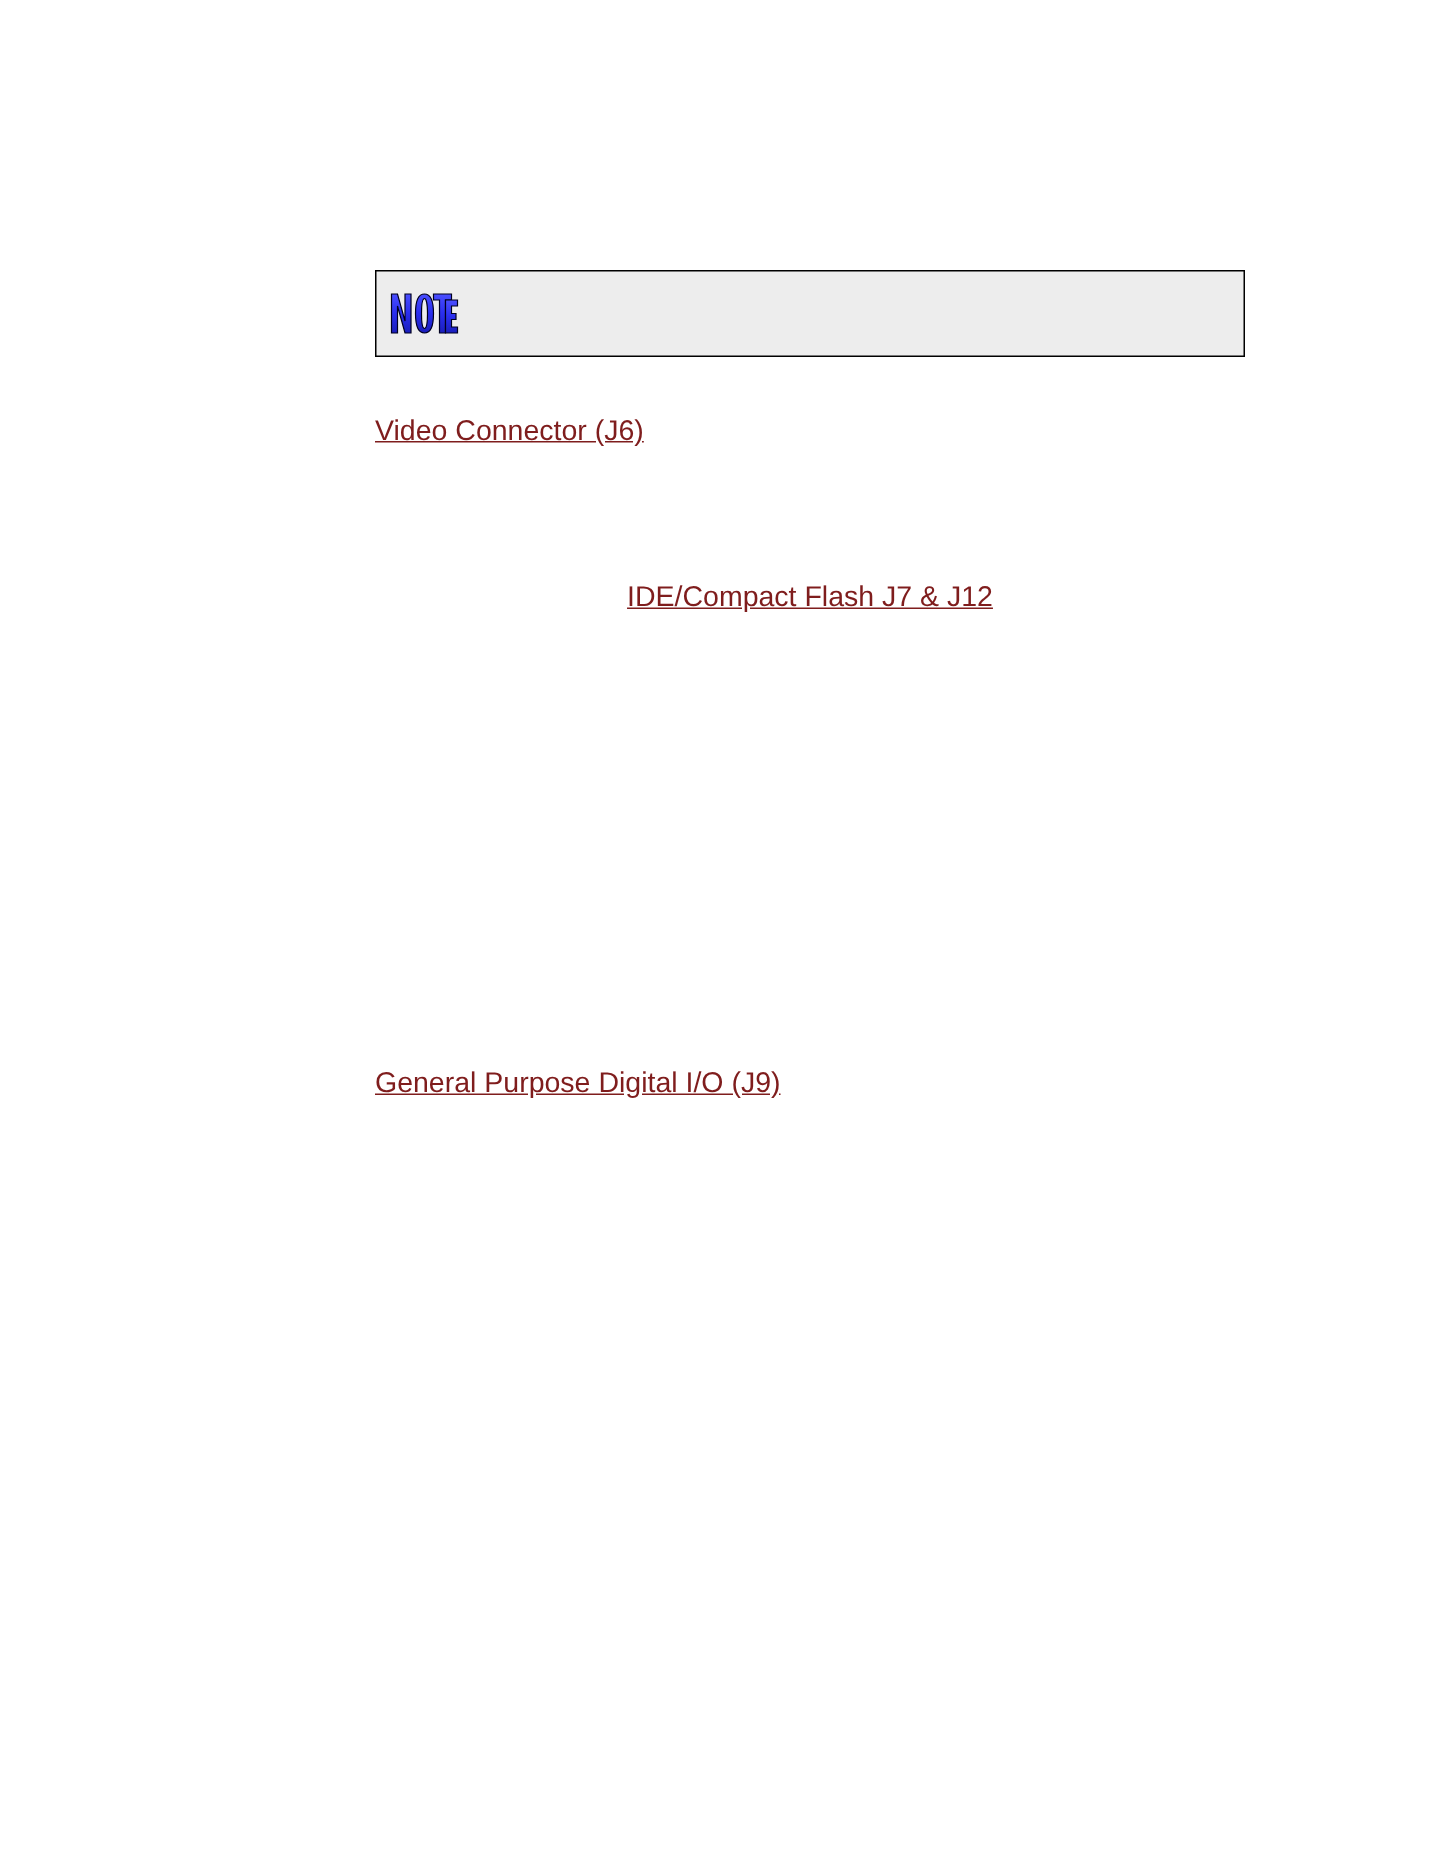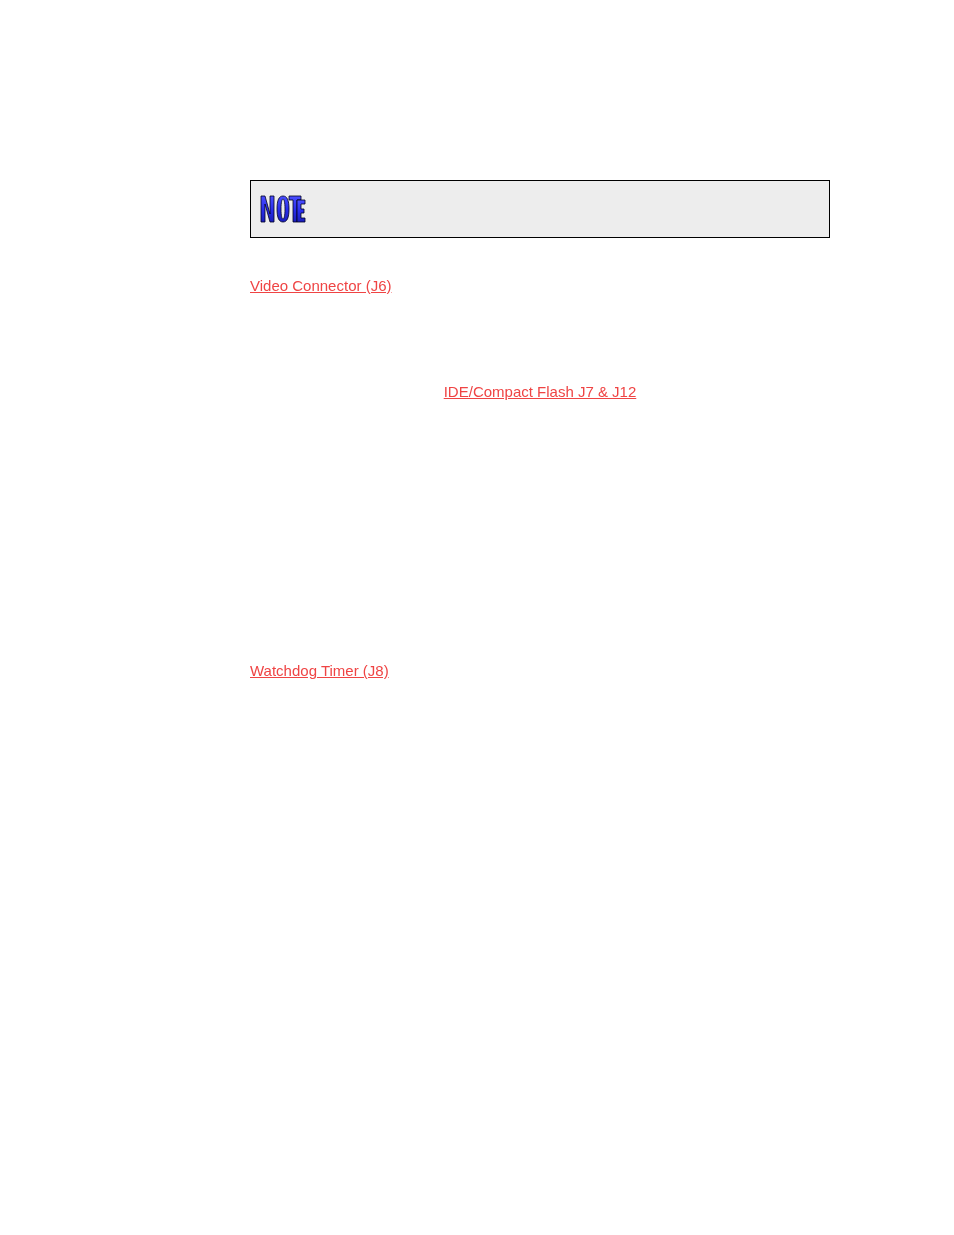--- a/index.html
+++ b/index.html
@@ -27,27 +27,27 @@
       height: 40px;
     }
     .note-icon {
       flex-shrink: 0;
     }
     .note-icon svg {
       display: block;
     }
     .section-header {
       font-family: Arial, Helvetica, sans-serif;
-      font-size: 15px;
+      font-size: 19px;
       font-weight: normal;
       text-decoration: underline;
       margin-top: 0;
       margin-bottom: 0;
       line-height: 1.3;
-      color: #ef4444;
+      color: #7f1d1d;
     }
     .section-spacing-1 { margin-top: 38px; }
     .section-spacing-2 { margin-top: 86px; text-align: center; }
     .section-spacing-3 { margin-top: 260px; }
     .section-spacing-4 { margin-top: 300px; }
   </style>
 </head>
 <body>
 
 <div class="page">
@@ -74,16 +74,16 @@
           <path d="M 40 30 L 40 8 L 48 8 L 48 12 L 44 12 L 44 17 L 47 17 L 47 21 L 44 21 L 44 26 L 48 26 L 48 30 Z" transform="translate(-2,0)"></path>
         </g>
       </svg>
     </span>
   </div>
 
   <h3 class="section-header section-spacing-1">Video Connector (J6)</h3>
 
   <h3 class="section-header section-spacing-2">IDE/Compact Flash J7 &amp; J12</h3>
 
-  <h3 class="section-header section-spacing-3">Watchdog Timer (J8)</h3>
 
+  <h3 class="section-header section-spacing-4">General Purpose Digital I/O (J9)</h3>
 
 </div>
 
 </body></html>

